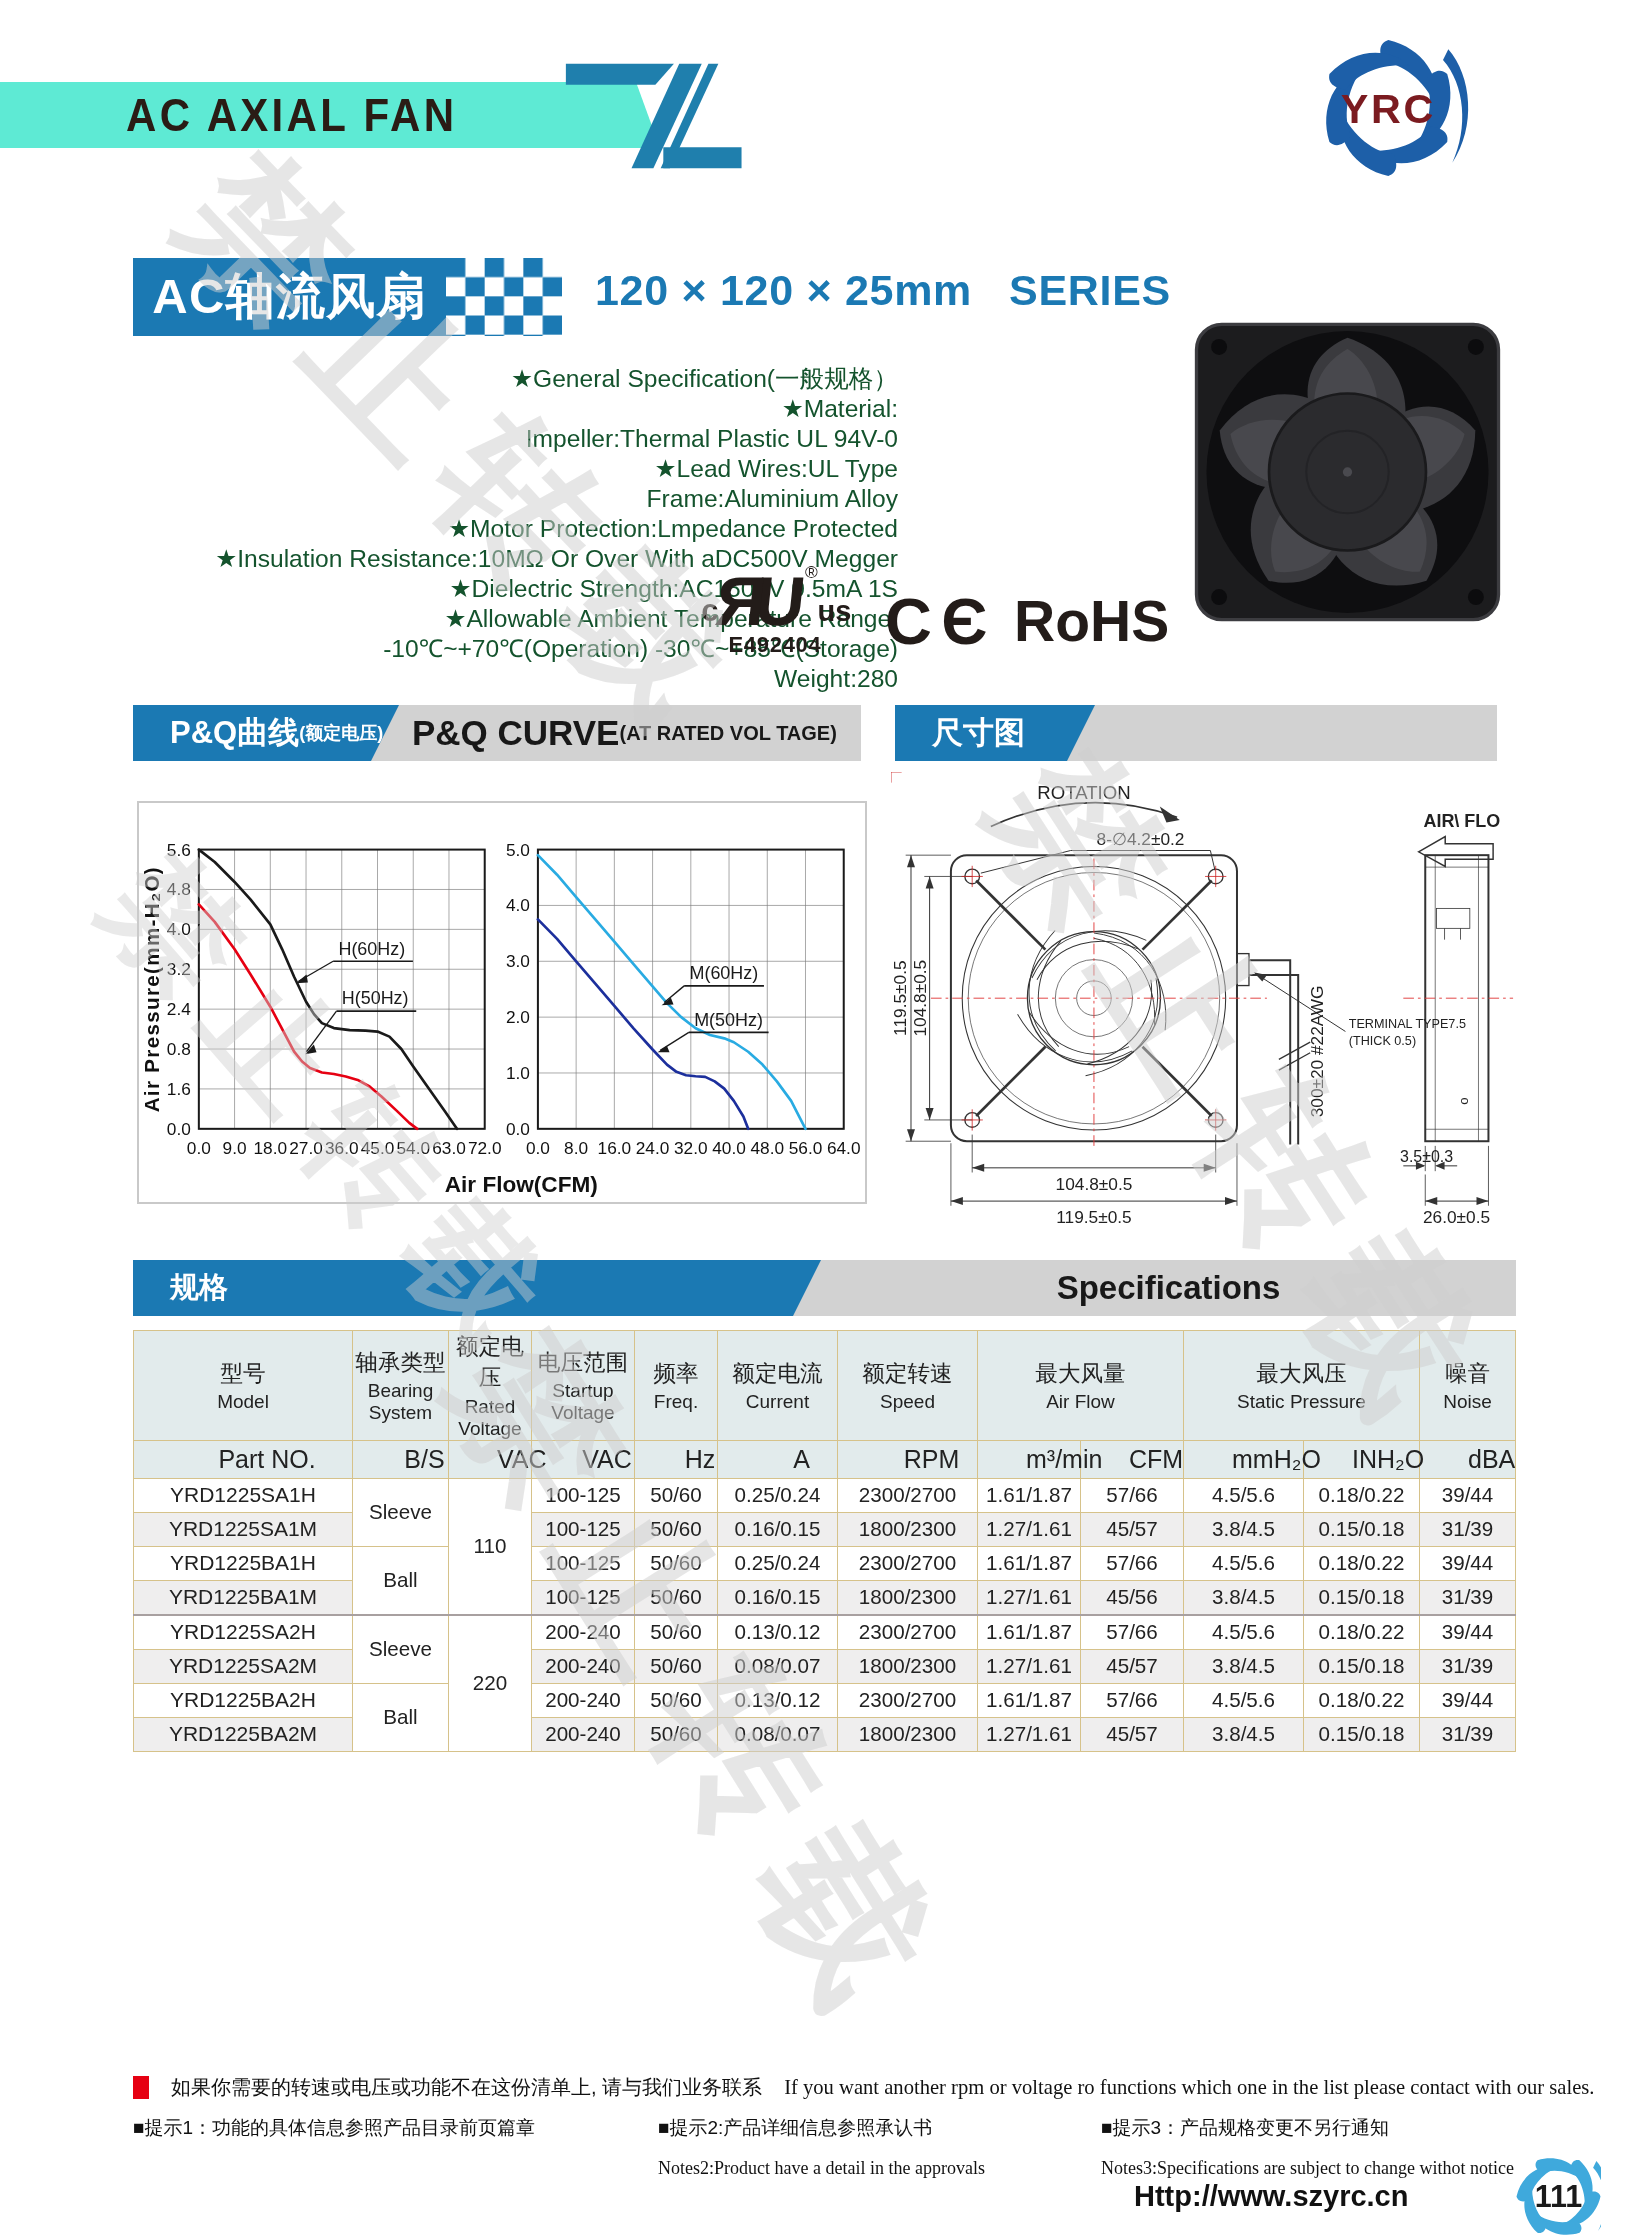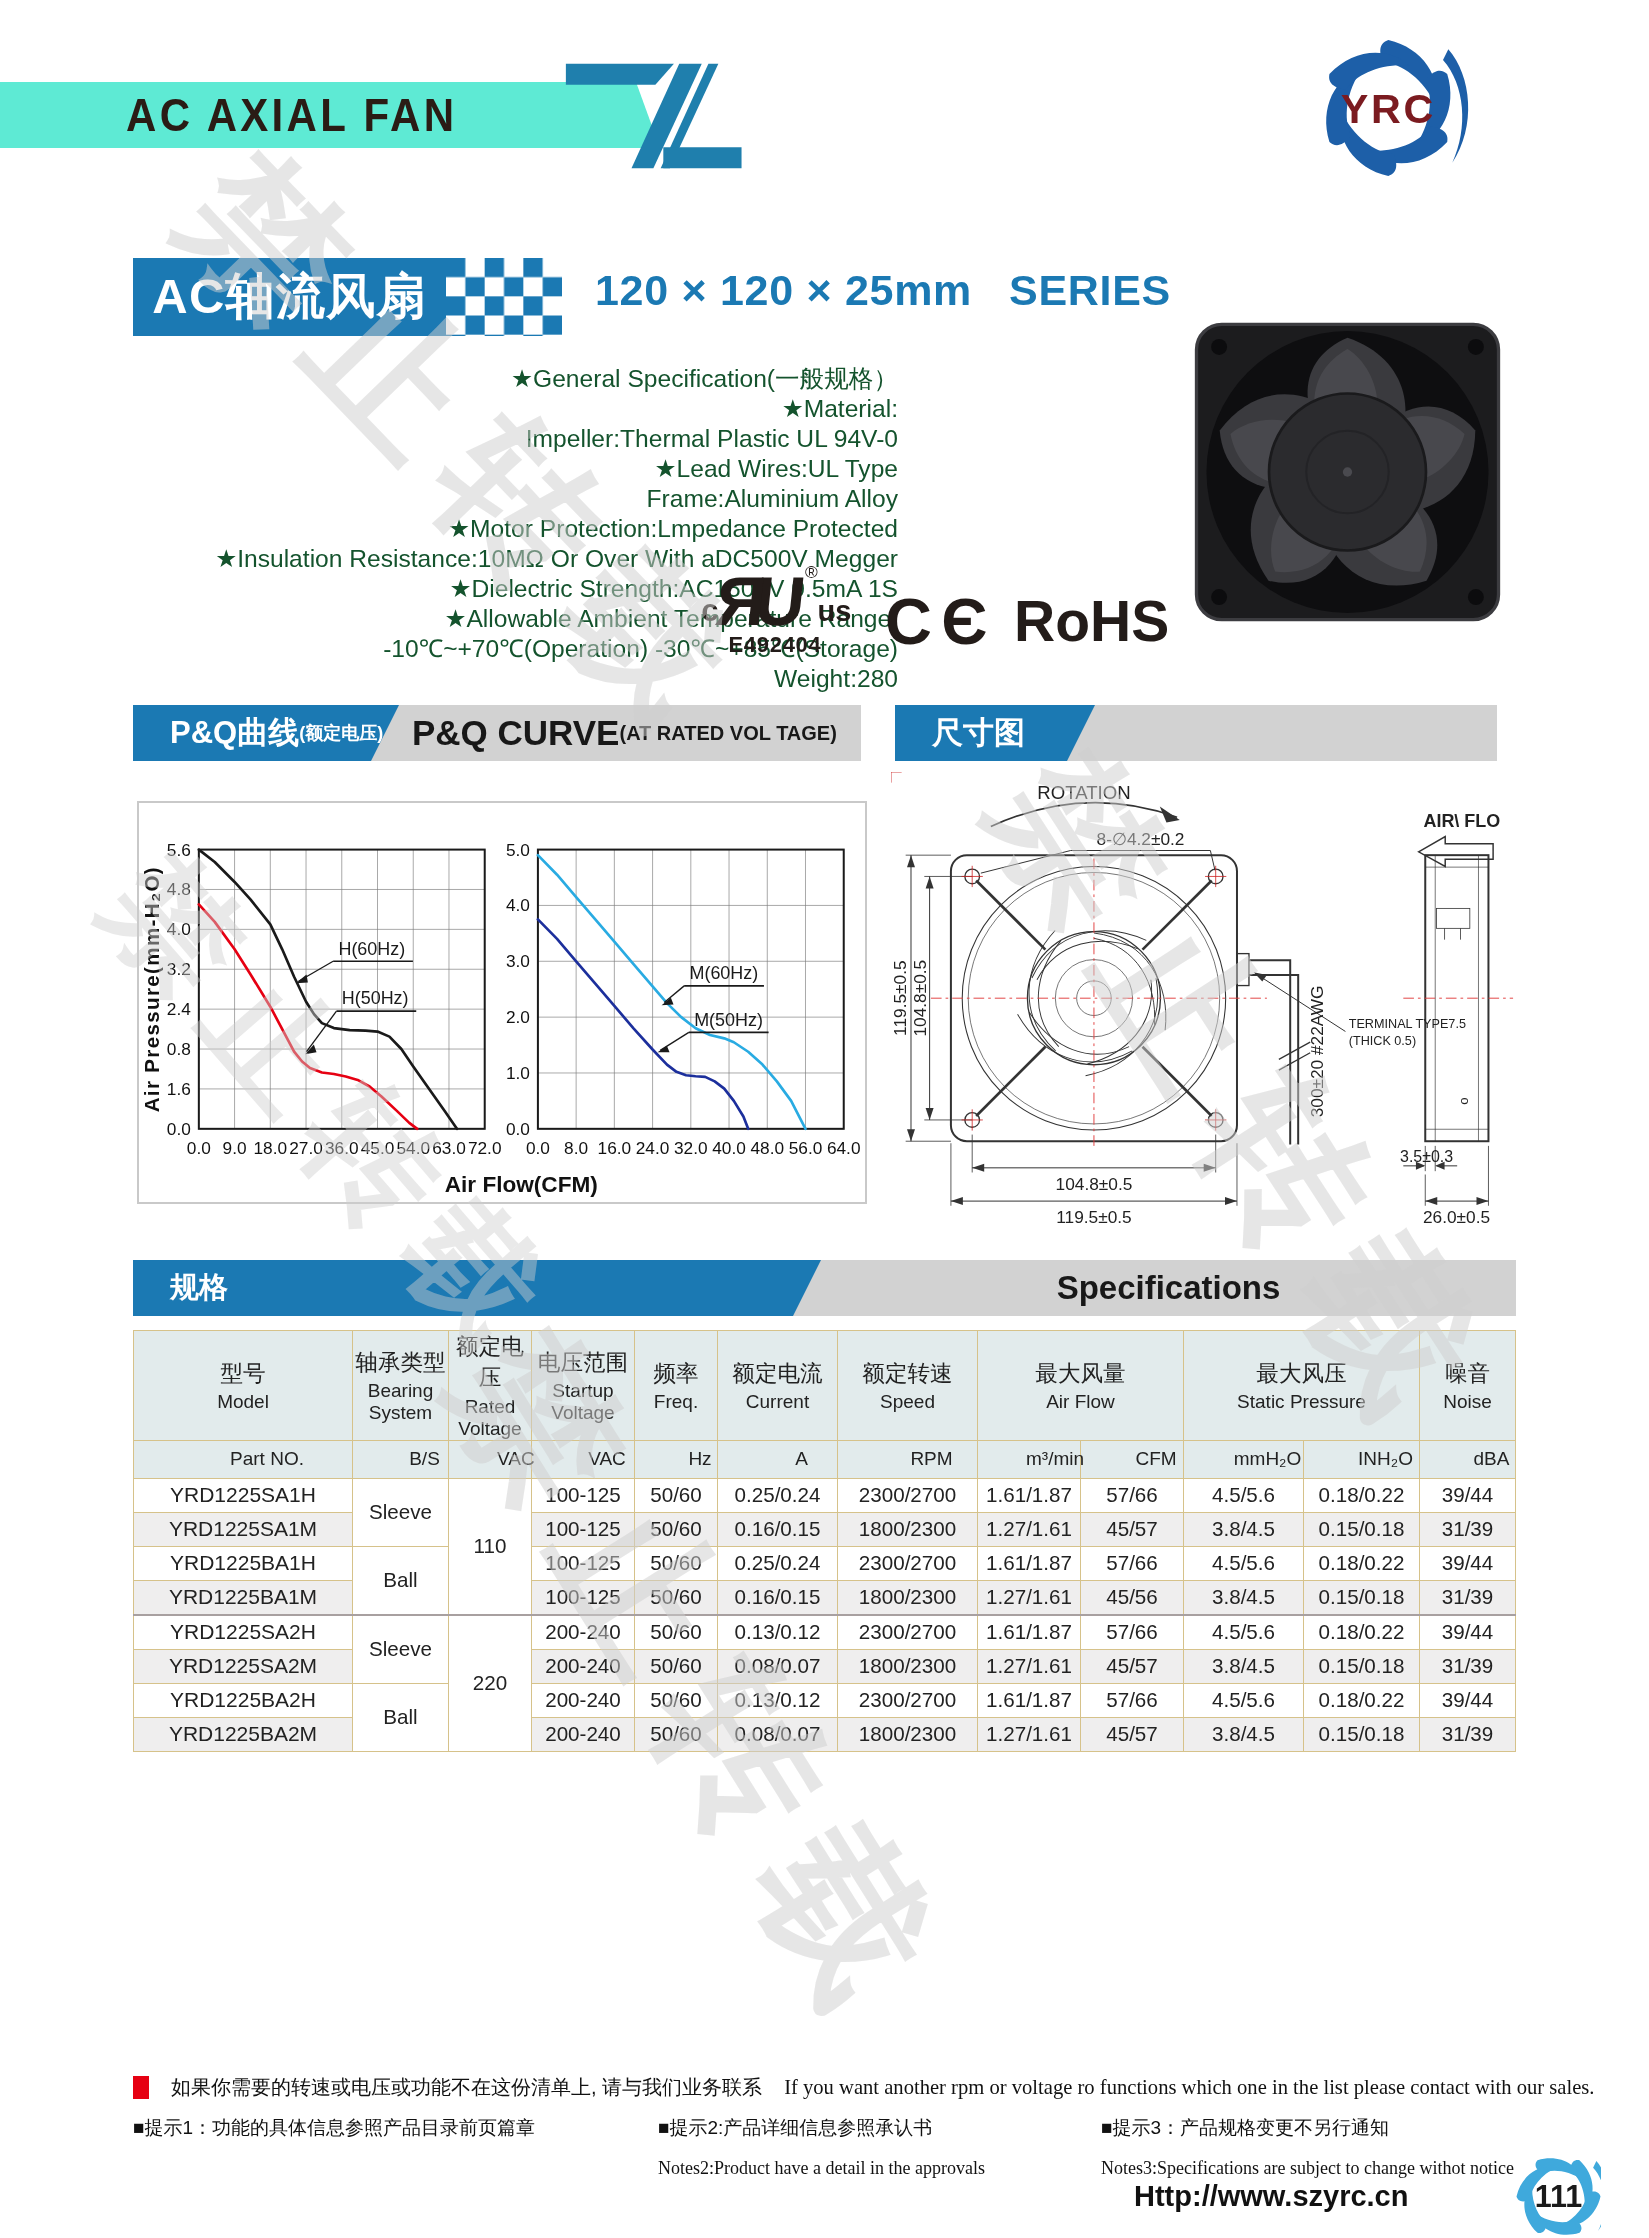--- a/index.html
+++ b/index.html
@@ -77,21 +77,21 @@
   .dimsvg{left:891px;top:772px;width:672px;height:479px;}
 
   
   table.spec{position:absolute;left:133px;top:1330px;width:1383px;border-collapse:collapse;
              table-layout:fixed;border:1.3px solid #d6c28a;}
   table.spec th,table.spec td{border:0.7px solid #d6c28a;text-align:center;padding:0;color:#222;}
   table.spec thead th{background:#e2ebec;font-weight:normal;}
   tr.h1 th{height:70px;}
   tr.h1 .cn{font-size:22.6px;}
   tr.h1 .en{font-size:19px;margin-top:2.7px;}
-  tr.h2 th{height:37px;font-size:19px;padding-left:48px;}
+  tr.h2 th{height:37px;font-size:25px;padding-left:48px;}
   table.spec tbody td{height:33px;font-size:20.6px;border-top:0.7px solid #bdb6b6;}
   table.spec tbody tr.shaded td{background:#efeeee;}
   table.spec tbody tr.group-start td{border-top:2px solid #a8a0a0;}
   table.spec td.c-part{font-size:21px;}
 
   
   .contact{left:133px;top:2074px;font-size:20px;color:#111;display:flex;align-items:center;gap:22px;white-space:nowrap;}
   .redsq{display:inline-block;width:16px;height:22.6px;background:#e60012;}
   .contact .en{font-family:"Liberation Serif",serif;font-size:20.6px;}
   .note{position:absolute;top:2115px;width:505px;}

